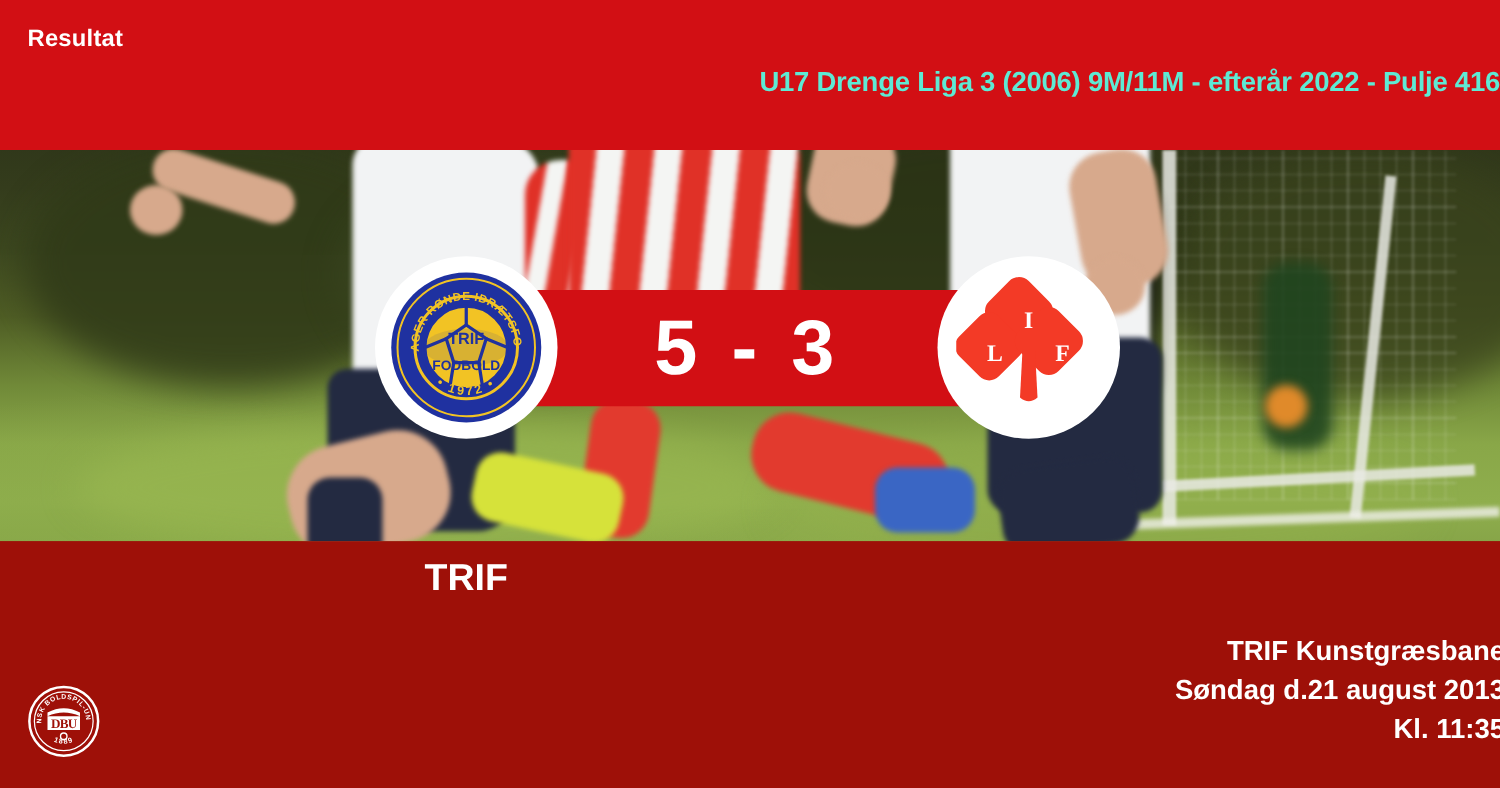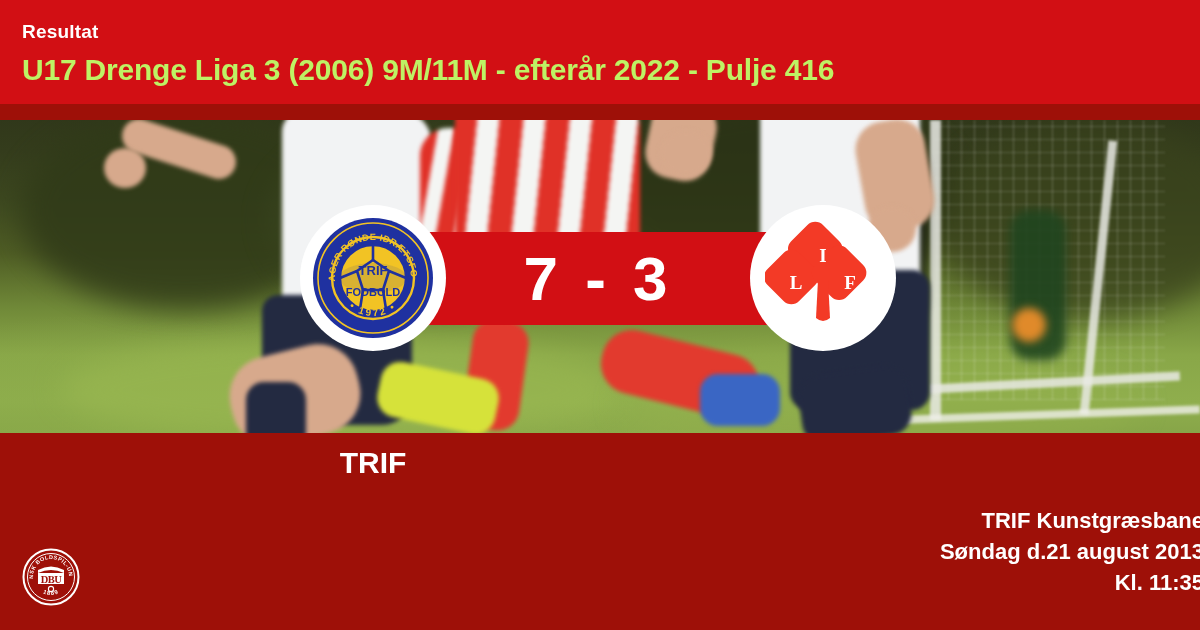--- a/index.html
+++ b/index.html
@@ -16,40 +16,41 @@
     height: 630px;
     overflow: hidden;
     background: #9e1008;
   }
 
   
   .header {
     position: absolute;
     left: 0; top: 0;
     width: 1200px;
-    height: 104px;
+    height: 120px;
     background: #d20f14;
     box-sizing: border-box;
     padding: 22px 0 0 22px;
   }
   .header-kicker {
     color: #ffffff;
     font-size: 19px;
     font-weight: bold;
     letter-spacing: 0.2px;
     line-height: 1;
     margin-bottom: 13px;
   }
   .header-title {
-    color: #bef264;
-    font-size: 30px;
+    color: #5eead4;
+    font-size: 22px;
     font-weight: bold;
     letter-spacing: -0.2px;
     line-height: 1.05;
     white-space: nowrap;
+    text-align: right;
   }
 
   
   .photo {
     position: absolute;
     left: 0; top: 120px;
     width: 1200px;
     height: 313px;
     overflow: hidden;
     background: #5c6b2e;
@@ -327,21 +328,21 @@
         <rect x="2" y="40" width="45" height="45" rx="11" transform="rotate(45 32 62)"></rect>
         <rect x="48" y="40" width="45" height="45" rx="11" transform="rotate(45 84 62)"></rect>
         <path d="M53 60 L63 60 L65 98 Q58 104 51 98 Z"></path>
       </g>
       <text x="58" y="42" text-anchor="middle" font-family="'Liberation Serif', serif" font-size="19" font-weight="bold" fill="#ffffff">I</text>
       <text x="31" y="69" text-anchor="middle" font-family="'Liberation Serif', serif" font-size="19" font-weight="bold" fill="#ffffff">L</text>
       <text x="85" y="69" text-anchor="middle" font-family="'Liberation Serif', serif" font-size="19" font-weight="bold" fill="#ffffff">F</text>
     </svg>
   </div>
 
-  <div class="score-text">7 - 3</div>
+  <div class="score-text">5 - 3</div>
 
   <div class="bottom"></div>
 
   <div class="team-names">
     <div class="team-name team-home">TRIF</div>
   </div>
 
   <div class="match-info">
     <div>TRIF Kunstgræsbane</div>
     <div>Søndag d.21 august 2013</div>

